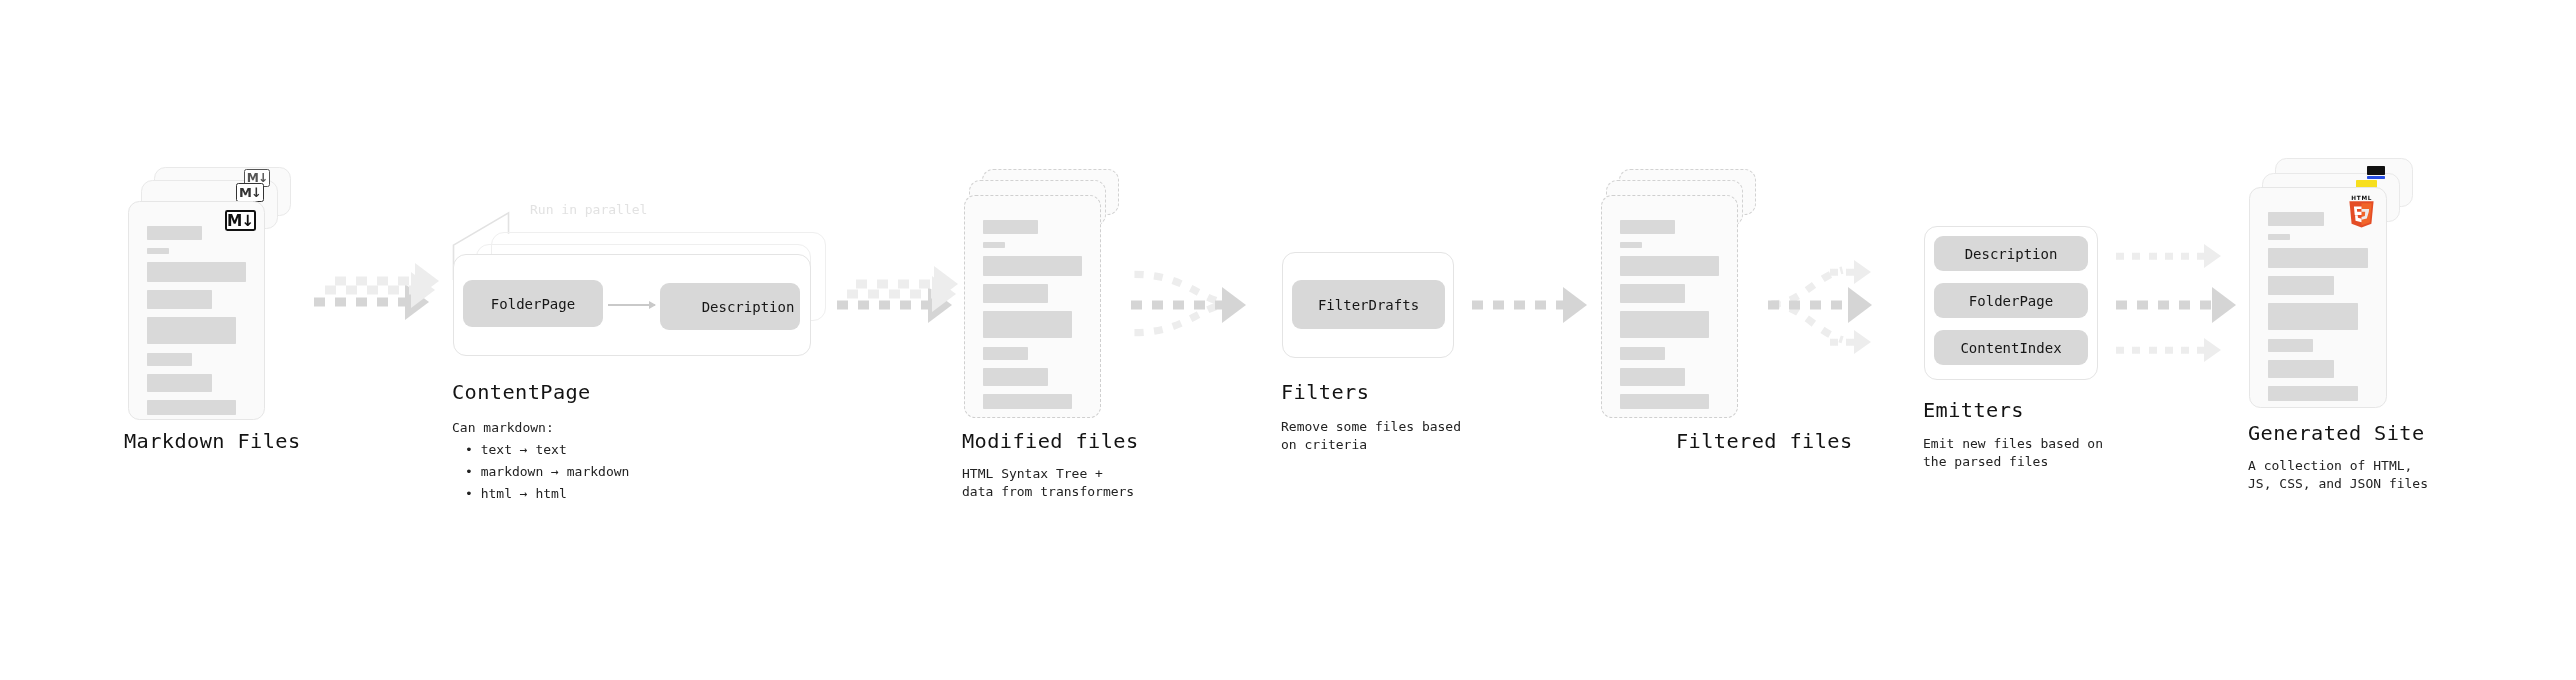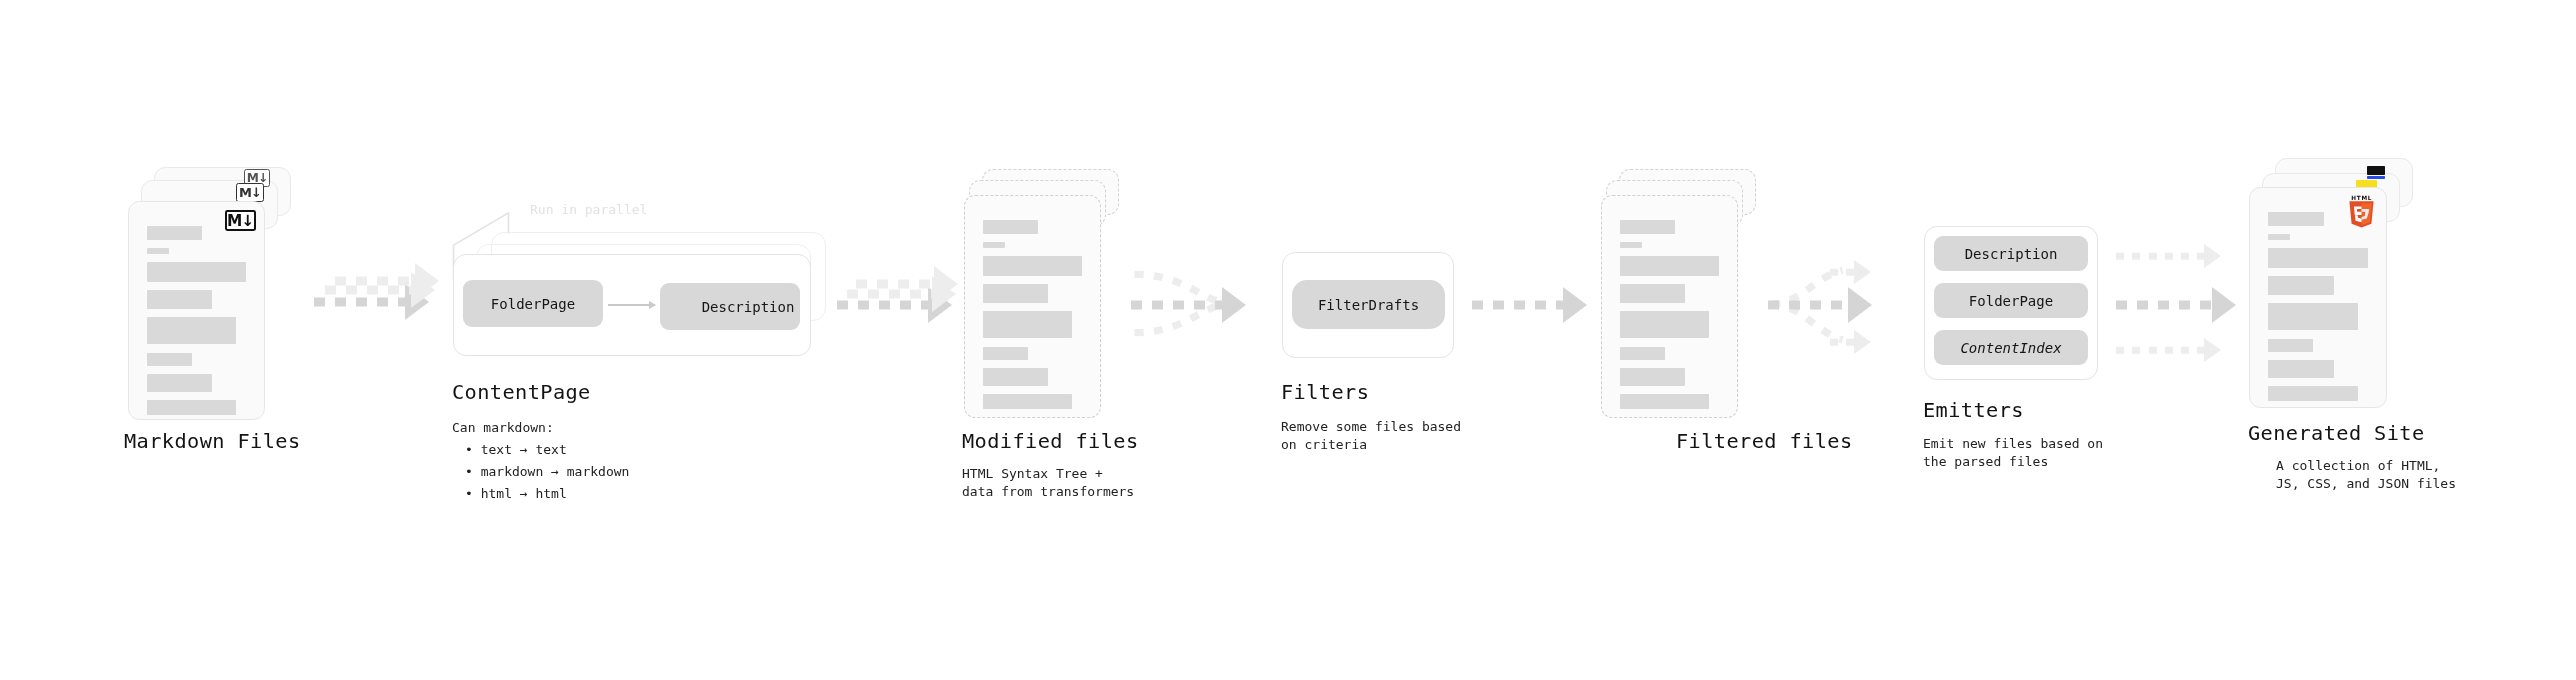--- a/index.html
+++ b/index.html
@@ -254,21 +254,21 @@
     <path d="M 4 14 C 60 14 80 40 110 48" fill="none" stroke="#ededed" stroke-width="9" stroke-dasharray="11 13" stroke-linecap="butt"></path>
     <path d="M 4 86 C 60 86 80 60 110 52" fill="none" stroke="#ededed" stroke-width="9" stroke-dasharray="11 13" stroke-linecap="butt"></path>
   </svg>
   <div class="arrow" style="left:1131px; top:286px; width:122px; height:37px;">
     <div class="dots" style="left:0; width:96px;"></div>
     <div class="head" style="left:91px;"></div>
   </div>
 
   <div>
     <div class="groupbox" style="left:1282px; top:252px; width:172px; height:106px;"></div>
-    <div class="chip" style="left:1292px; top:280px; width:153px; height:49px;border-radius:15px;">FilterDrafts</div>
+    <div class="chip" style="left:1292px; top:280px; width:153px; height:49px;">FilterDrafts</div>
     <div class="title" style="left:1281px; top:380px;">Filters</div>
     <div class="sub" style="left:1281px; top:418px;">Remove some files based
 on criteria</div>
   </div>
 
   <div class="arrow" style="left:1472px; top:286px; width:122px; height:37px;">
     <div class="dots" style="left:0; width:96px;"></div>
     <div class="head" style="left:91px;"></div>
   </div>
 
@@ -305,21 +305,21 @@
   </div>
   <div class="arrow small faint" style="left:1830px; top:328px; width:98px; height:28px;">
     <div class="dots" style="left:0; width:26px;"></div>
     <div class="head" style="left:24.4px;"></div>
   </div>
 
   <div>
     <div class="groupbox" style="left:1924px; top:226px; width:174px; height:154px;"></div>
     <div class="chip" style="left:1934px; top:236px; width:154px; height:35px;">Description</div>
     <div class="chip" style="left:1934px; top:283px; width:154px; height:35px;">FolderPage</div>
-    <div class="chip" style="left:1934px; top:330px; width:154px; height:35px;font-style:italic;">ContentIndex</div>
+    <div class="chip" style="left:1934px; top:330px; width:154px; height:35px;">ContentIndex</div>
     <div class="title" style="left:1923px; top:398px;">Emitters</div>
     <div class="sub" style="left:1923px; top:435px;">Emit new files based on
 the parsed files</div>
   </div>
 
   <div class="arrow small faint" style="left:2116px; top:242px; width:122px; height:28px;">
     <div class="dots" style="left:0; width:91px;"></div>
     <div class="head" style="left:88px;"></div>
   </div>
   <div class="arrow" style="left:2116px; top:286px; width:130px; height:37px;">
@@ -359,18 +359,18 @@
         <div class="bar" style="width:22%; height:5.7px;"></div>
         <div class="bar" style="width:100%; height:19.5px;"></div>
         <div class="bar" style="width:66%; height:19.5px;"></div>
         <div class="bar" style="width:90%; height:27px;"></div>
         <div class="bar" style="width:45%; height:13px;"></div>
         <div class="bar" style="width:66%; height:18px;"></div>
         <div class="bar" style="width:90%; height:15.4px;"></div>
       </div>
     </div>
     <div class="title" style="left:2248px; top:421px;">Generated Site</div>
-    <div class="sub" style="left:2248px; top:457px;margin-left:28px;">A collection of HTML,
+    <div class="sub" style="left:2248px; top:457px;">A collection of HTML,
 JS, CSS, and JSON files</div>
   </div>
 
 </div>
 
 
 </body></html>

